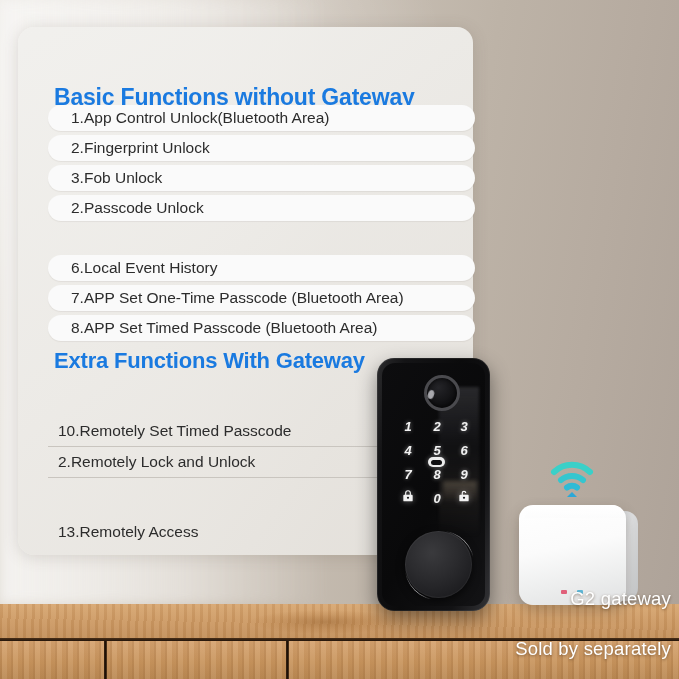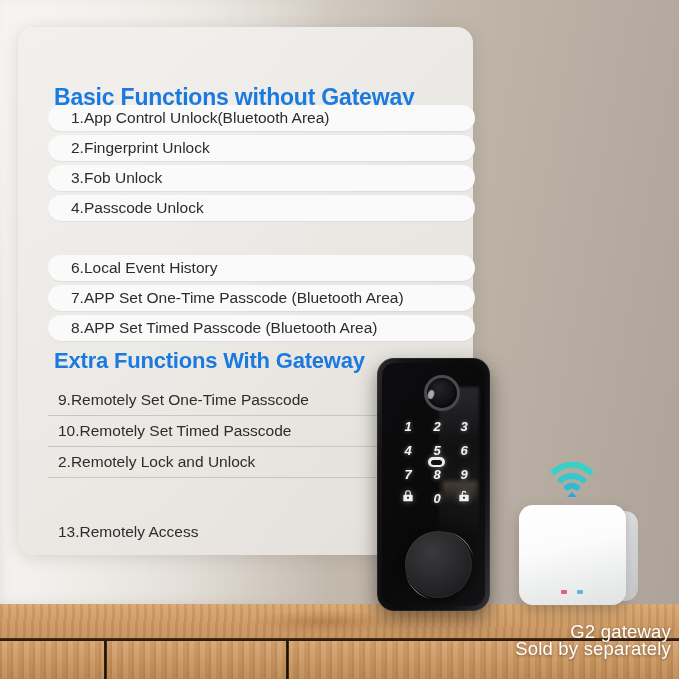--- a/index.html
+++ b/index.html
@@ -169,21 +169,21 @@
   .gw-led{position:absolute;bottom:11px;width:6px;height:4px;border-radius:1px;}
   .gw-led.red{left:42px;background:#e0607a;}
   .gw-led.blue{left:58px;background:#5fb8d8;}
   .wifi{position:absolute;left:29px;top:-47px;width:48px;height:40px;}
 
   .caption{
     position:absolute;right:8px;text-align:right;color:#ffffff;
     font-size:18.5px;letter-spacing:.2px;white-space:nowrap;
     text-shadow:0 1px 3px rgba(60,36,14,.55);
   }
-  #cap1{top:621px;text-align:right;}
+  #cap1{top:588px;text-align:right;}
   #cap2{top:638px;}
 </style>
 </head>
 <body>
 
 <div id="scene">
 
   <div class="wall"></div>
   <div class="wall-soft"></div>
 
@@ -204,37 +204,34 @@
     <div class="pill" style="top:78px">
         <span>1.App Control Unlock(Bluetooth Area)</span>
       </div>
     <div class="pill" style="top:108px">
         <span>2.Fingerprint Unlock</span>
       </div>
     <div class="pill" style="top:138px">
         <span>3.Fob Unlock</span>
       </div>
     <div class="pill" style="top:168px">
-        <span>4.Passcode Unlock</span>
+        <span>2.Passcode Unlock</span>
       </div>
     <div class="pill" style="top:228px">
         <span>6.Local Event History</span>
       </div>
     <div class="pill" style="top:258px">
         <span>7.APP Set One-Time Passcode (Bluetooth Area)</span>
       </div>
     <div class="pill" style="top:288px">
         <span>8.APP Set Timed Passcode (Bluetooth Area)</span>
       </div>
 
     <div class="sec-title" id="title-extra">Extra Functions With Gateway</div>
 
-    <div class="line" style="top:357px">
-        <span>9.Remotely Set One-Time Passcode</span>
-      </div>
     <div class="line" style="top:388px">
         <span>10.Remotely Set Timed Passcode</span>
       </div>
     <div class="line" style="top:419px">
         <span>2.Remotely Lock and Unlock</span>
       </div>
     <div class="line last" style="top:489px">
         <span>13.Remotely Access</span>
       </div>
   </div>

